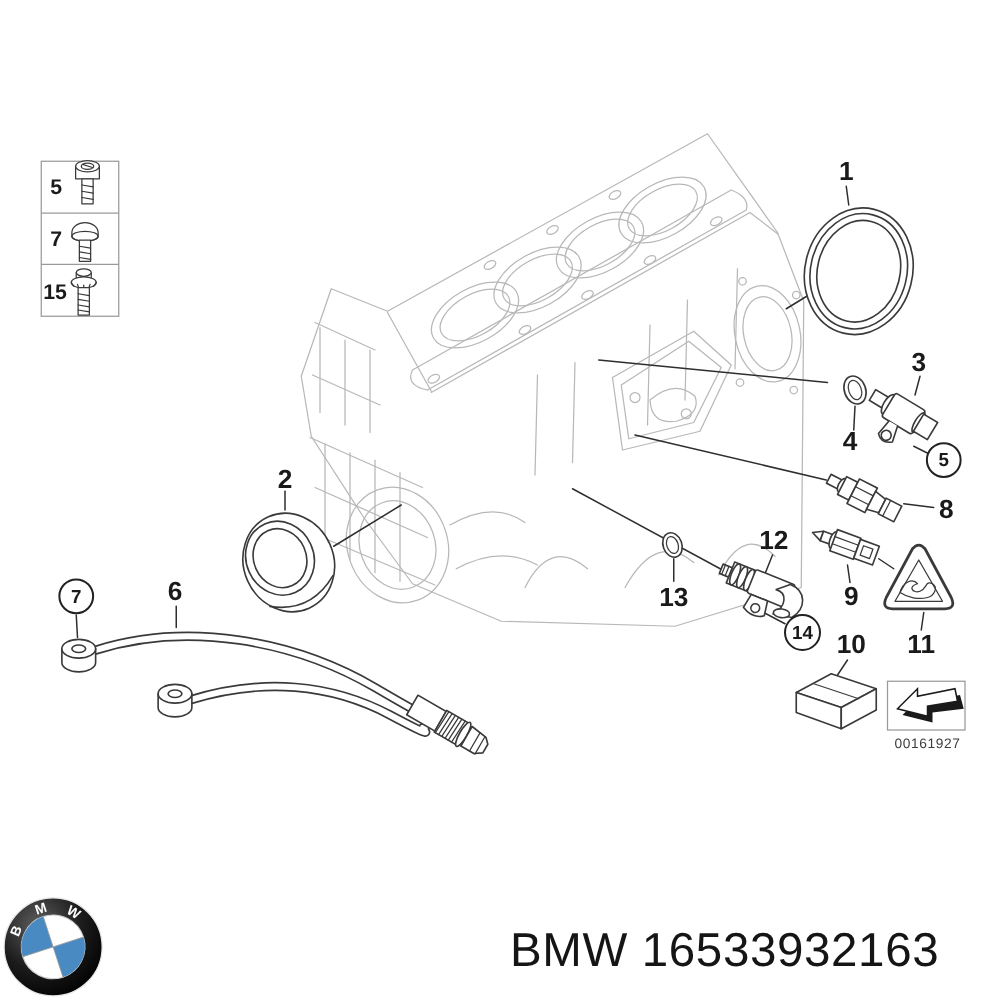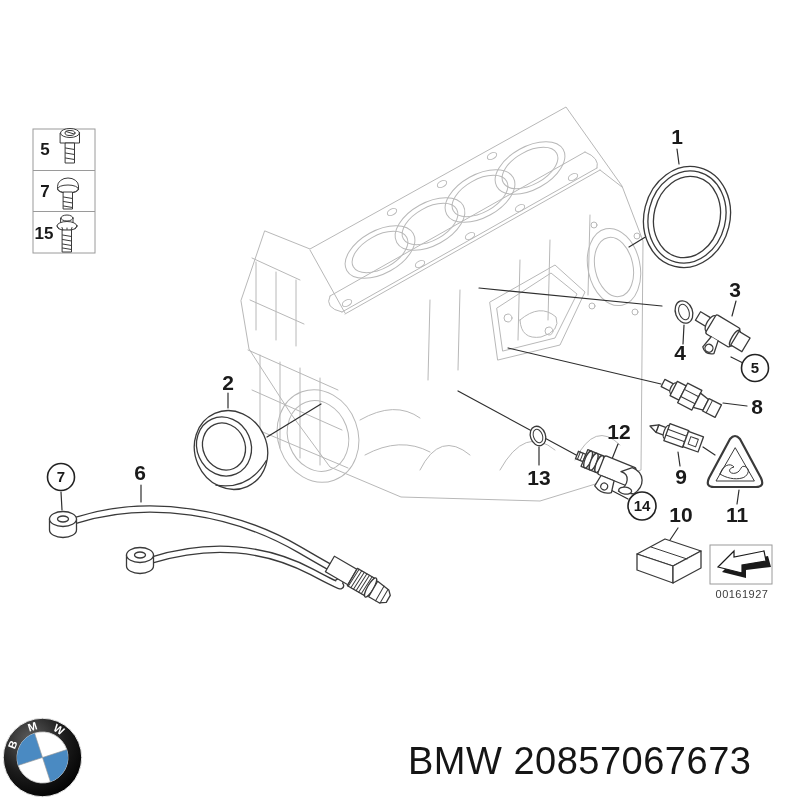--- a/index.html
+++ b/index.html
@@ -318,15 +318,15 @@
         <path d="M40.5,40.5 L40.5,15 A25.5,25.5 0 0 0 15,40.5 Z" fill="#4a8ac2"></path>
         <path d="M40.5,40.5 L40.5,66 A25.5,25.5 0 0 0 66,40.5 Z" fill="#4a8ac2"></path>
         <path d="M40.5,15 L40.5,66 M15,40.5 L66,40.5" stroke="#9a9a9a" stroke-width="0.6" fill="none"></path>
         <text class="rletter" x="16" y="23" transform="rotate(-50 16 19)">B</text>
         <text class="rletter" x="40.5" y="12">M</text>
         <text class="rletter" x="65" y="23" transform="rotate(50 65 19)">W</text>
       </g>
     </svg>
   </div>
 
-  <div class="footer-title">BMW 20857067673</div>
+  <div class="footer-title">BMW 16533932163</div>
 
 </div>
 
 </body></html>

